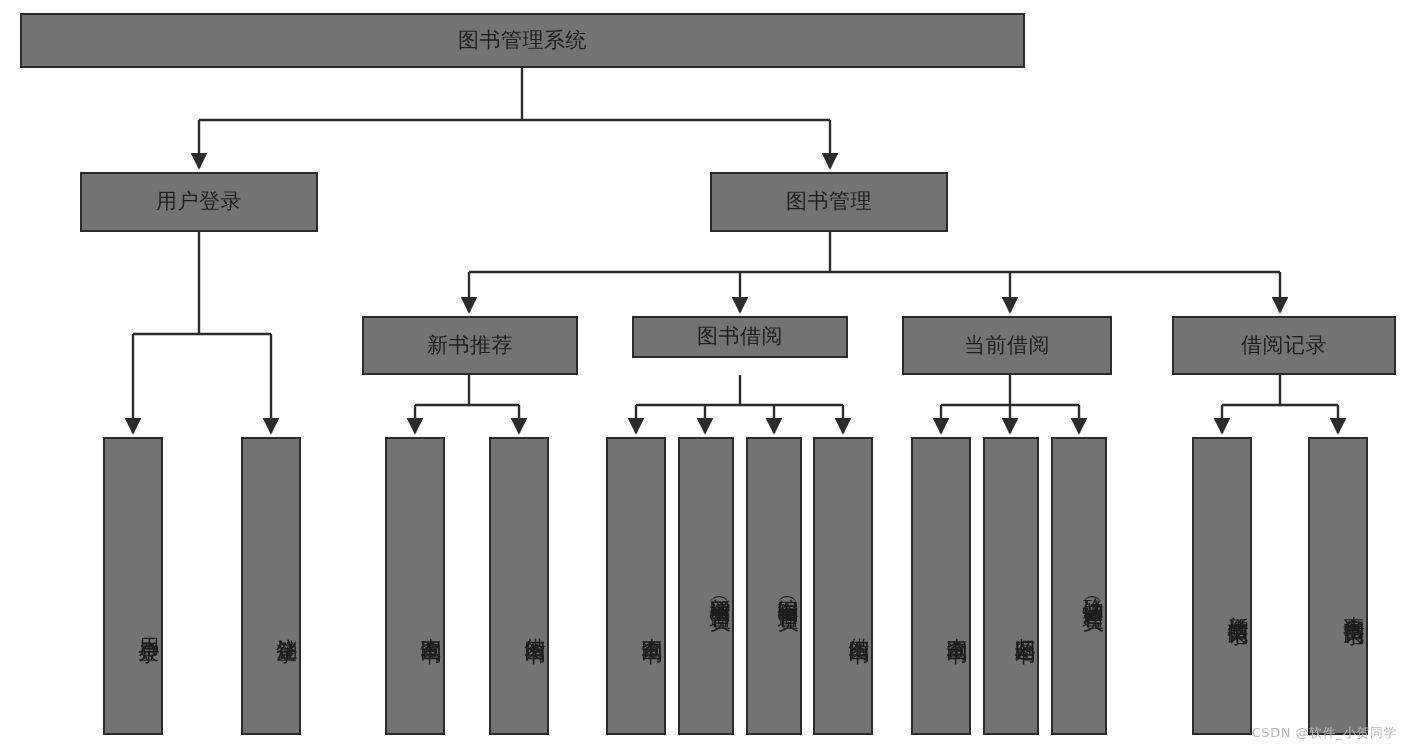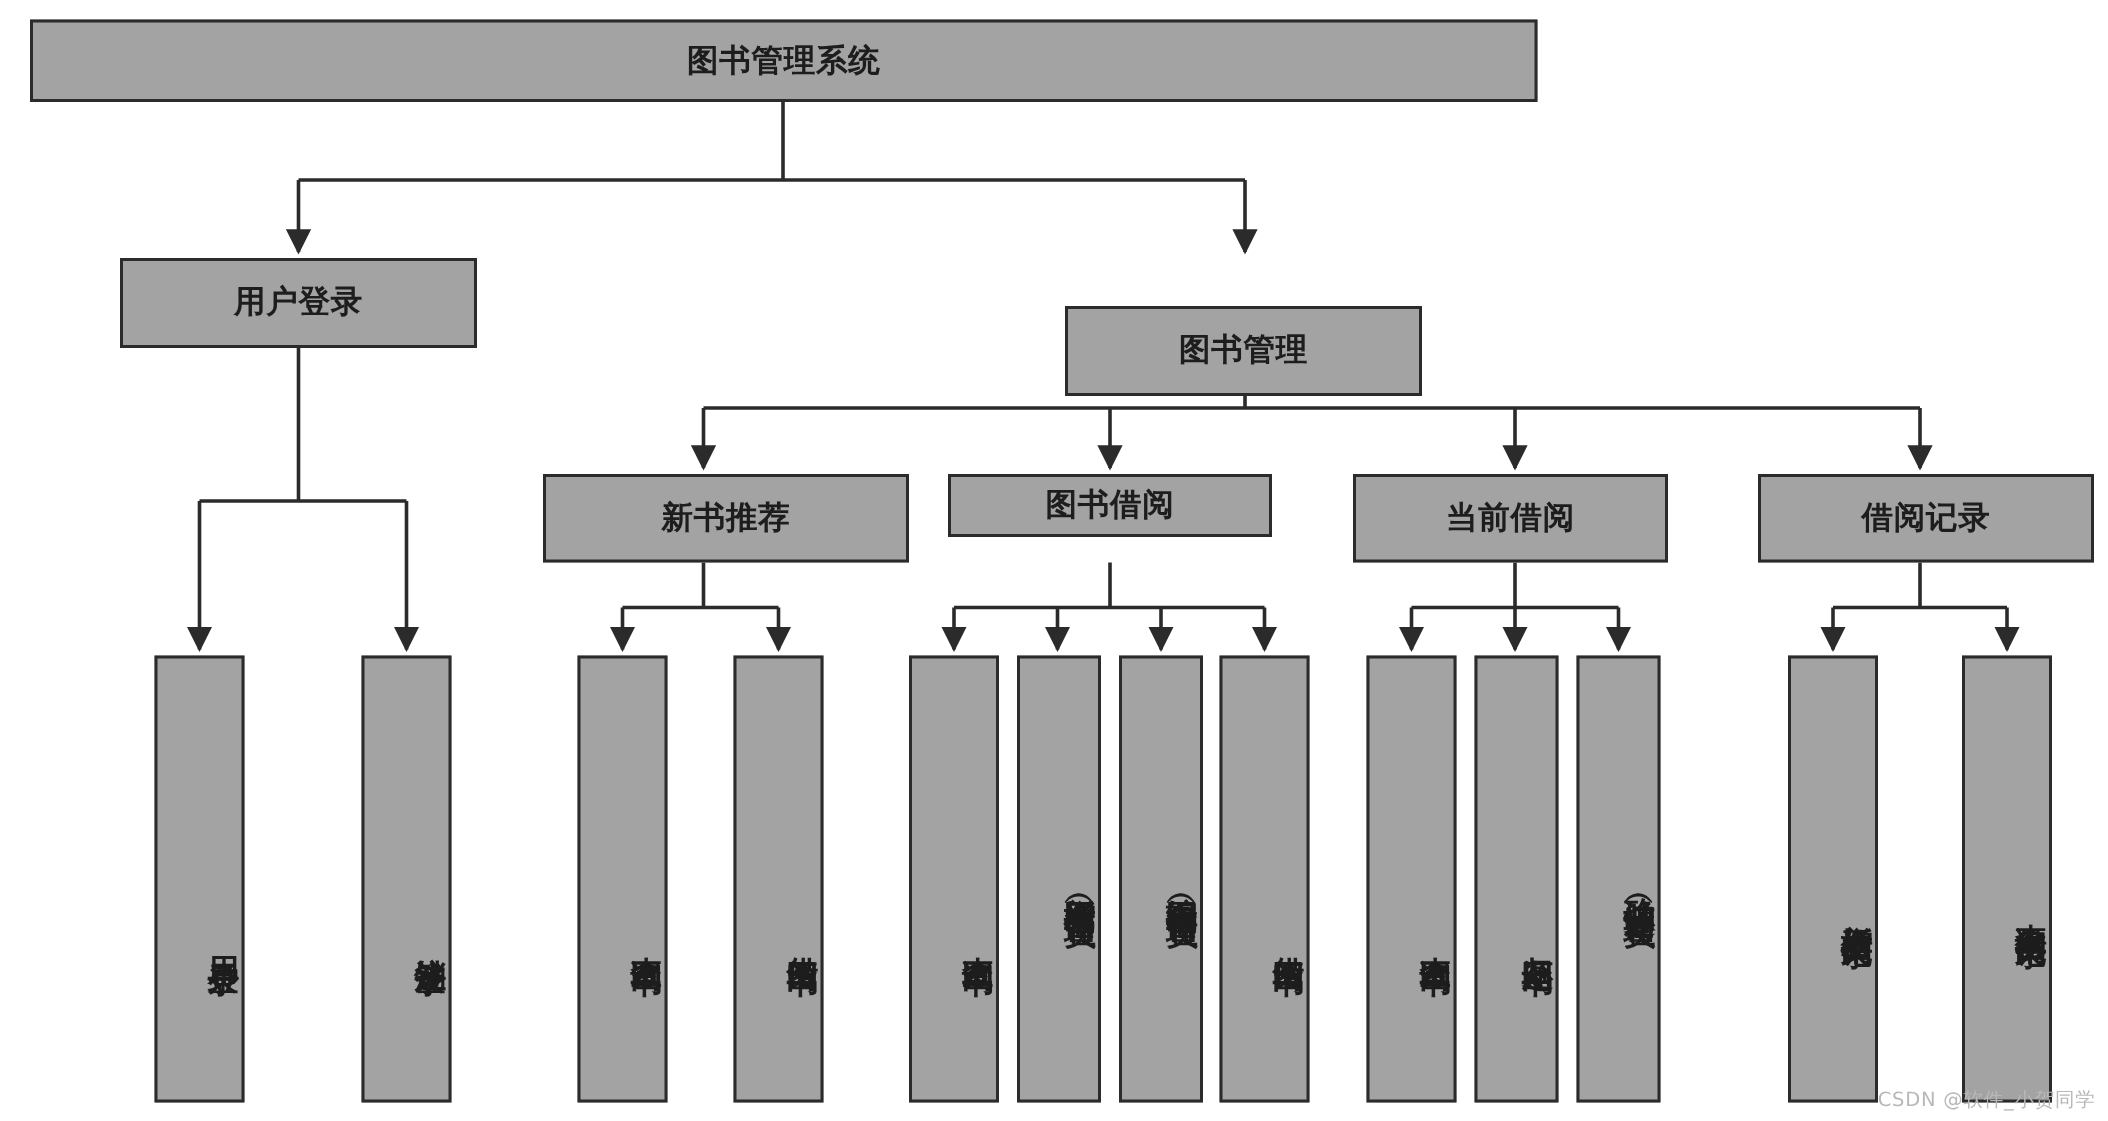--- a/index.html
+++ b/index.html
@@ -22,26 +22,25 @@
     left: 0;
     top: 0;
     width: 1405px;
     height: 747px;
     pointer-events: none;
   }
   .node {
     position: absolute;
     box-sizing: border-box;
     border: 2px solid #2b2b2b;
-    background: #a3a3a3;
+    background: #737373;
     display: flex;
     align-items: center;
     justify-content: center;
     color: #1d1d1d;
-    font-weight: bold;
   }
   .node.horiz {
     font-size: 21px;
     line-height: 1.1;
     letter-spacing: 0.5px;
   }
   .node.vert {
     writing-mode: vertical-rl;
     text-orientation: upright;
     font-size: 21px;
@@ -124,25 +123,25 @@
     </g>
   </svg>
 
   <div class="node horiz" style="left:20px; top:13px; width:1005px; height:55px;">
     <span>图书管理系统</span>
   </div>
 
   <div class="node horiz" style="left:80px; top:172px; width:238px; height:60px;">
     <span>用户登录</span>
   </div>
-  <div class="node horiz" style="left:710px; top:172px; width:238px; height:60px;margin-top:32px;">
+  <div class="node horiz" style="left:710px; top:172px; width:238px; height:60px;">
     <span>图书管理</span>
   </div>
 
-  <div class="node horiz" style="left:362px; top:316px; width:244px; height:59px;">
+  <div class="node horiz" style="left:362px; top:316px; width:216px; height:59px;">
     <span>新书推荐</span>
   </div>
   <div class="node horiz" style="left:632px; top:316px; width:216px; height:42px;">
     <span>图书借阅</span>
   </div>
   <div class="node horiz" style="left:902px; top:316px; width:210px; height:59px;">
     <span>当前借阅</span>
   </div>
   <div class="node horiz" style="left:1172px; top:316px; width:224px; height:59px;">
     <span>借阅记录</span>

